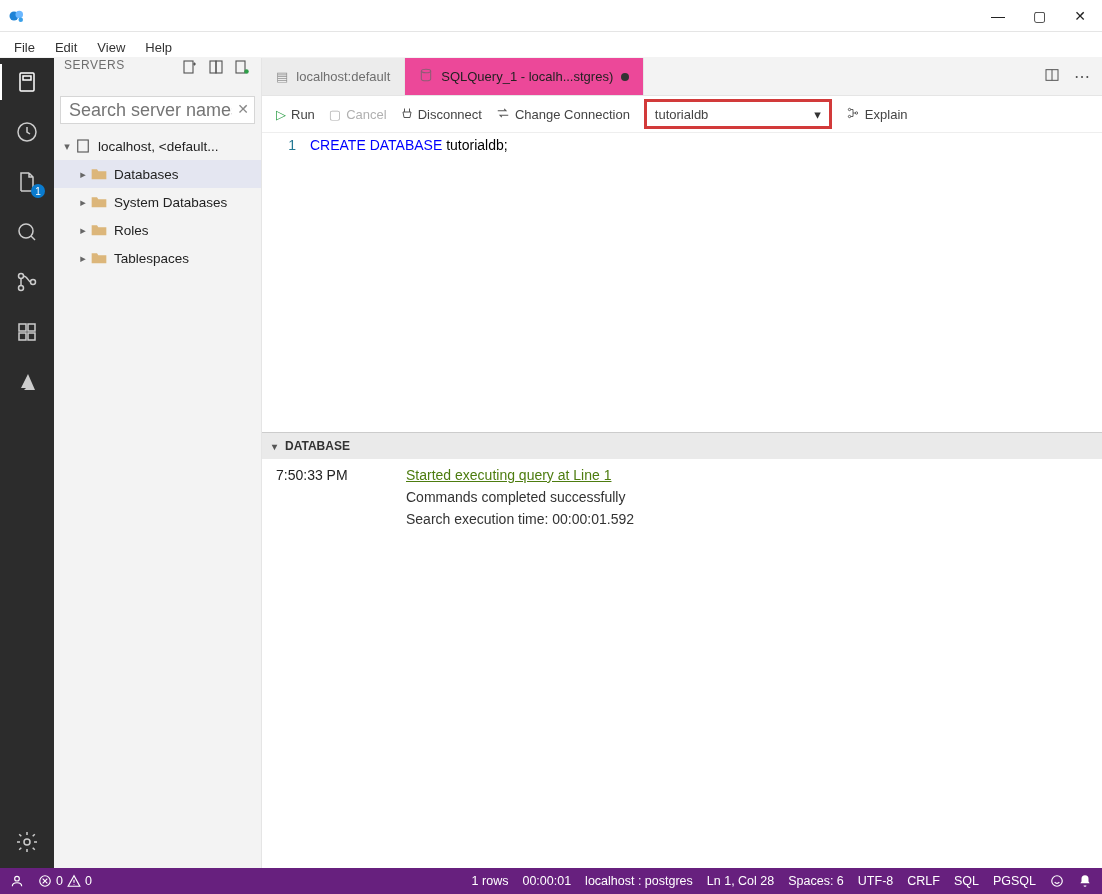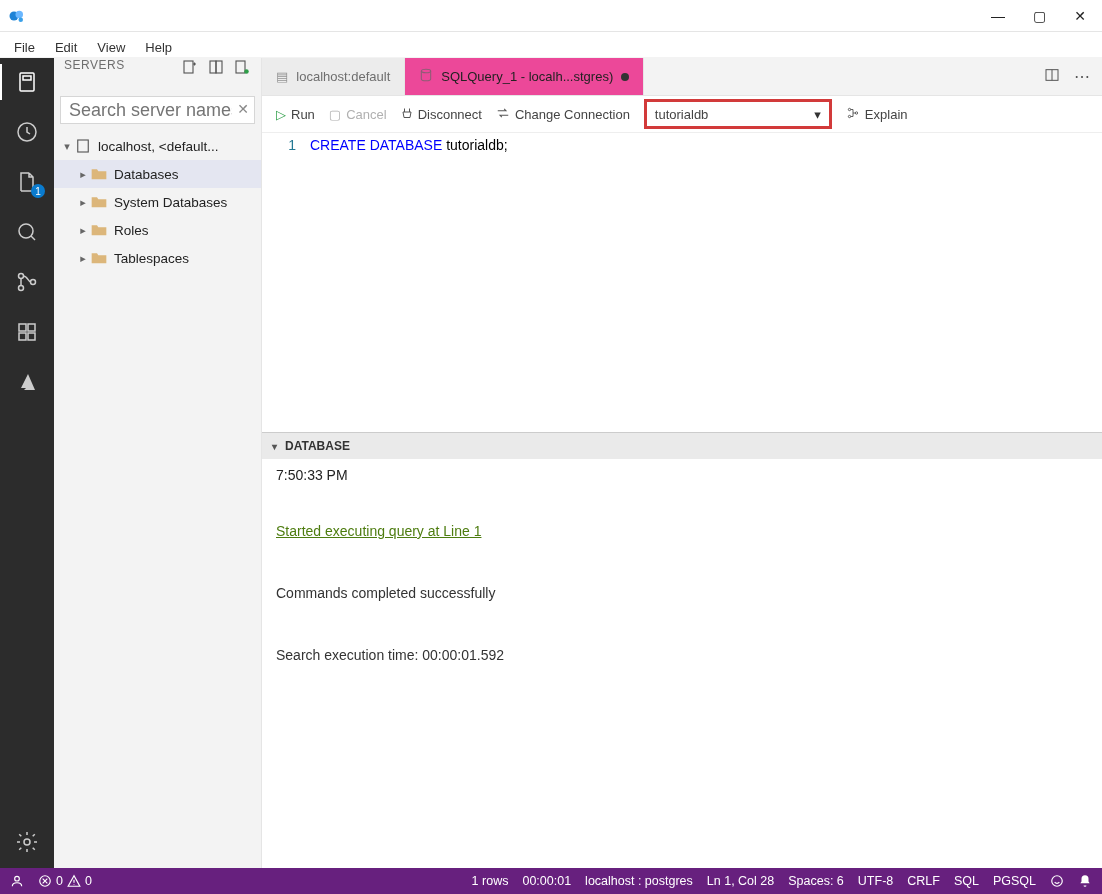--- a/index.html
+++ b/index.html
@@ -66,21 +66,21 @@
   .gutter { width:48px; text-align:right; padding:4px 14px 0 0; color:#237893; background:#fff; }
   .code { padding-top:4px; white-space: pre; }
   .kw { color:#0000ff; }
   .ident { color:#000; }
 
   
   .panel { flex:1; border-top:1px solid #ccc; display:flex; flex-direction:column; background:#fff; min-height: 0;}
   .panel-header { height:26px; background:#eaeaea; display:flex; align-items:center; padding:0 10px; gap:8px; font-size:12px; color:#333; font-weight:700; }
   .panel-header .tw { font-size:10px; color:#555; }
   .panel-body { padding: 8px 14px; font-size:14px; color:#333; }
-  .msg-row { display:flex; gap:40px; margin-bottom:6px;flex-direction:column; }
+  .msg-row { display:flex; gap:40px; margin-bottom:6px; }
   .msg-time { width:90px; color:#222; }
   .msg-link { text-decoration: underline; color:#4d7c0f; cursor:pointer; }
 
   
   .statusbar { height:26px; background:#67207e; color:#fff; display:flex; align-items:center; font-size:12.5px; padding:0 10px; gap:14px; }
   .statusbar .sb-item { display:flex; align-items:center; gap:4px; cursor:pointer; }
   .statusbar .spacer { flex:1; }
   .statusbar svg { width:14px; height:14px; }
 </style>
 </head>

